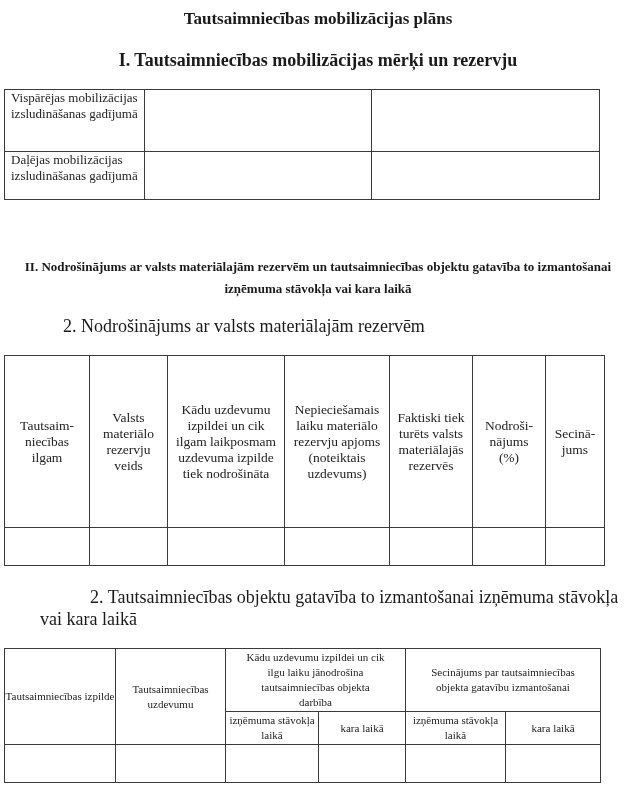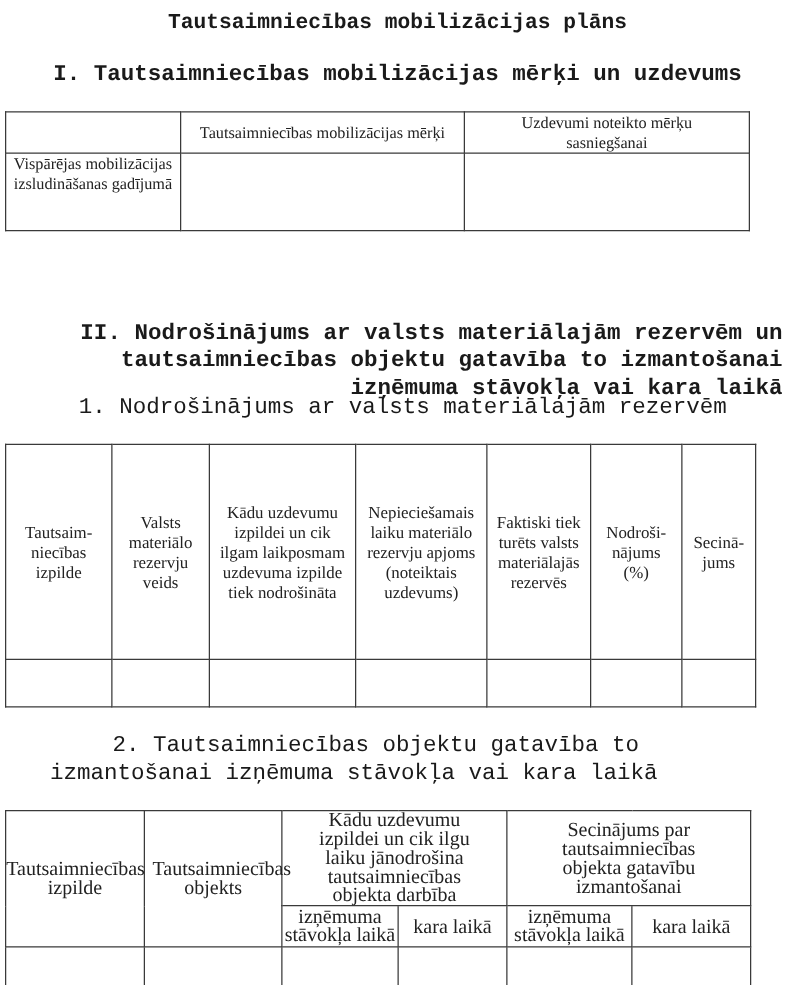--- a/index.html
+++ b/index.html
@@ -1,93 +1,93 @@
 <!DOCTYPE html>
 <html><head>
   <meta charset="utf-8">
   <style>
     html, body { margin: 0; padding: 0; background: #ffffff; }
     body {
       width: 636px; height: 788px; position: relative; overflow: hidden;
       font-family: "Liberation Serif", serif; color: #1a1a1a;
     }
-    .abs { position: absolute; font-family: Liberation Mono, monospace; }
+    .abs { position: absolute; }
     .title {
       left: 0; width: 636px; top: 9px; text-align: center;
       font-weight: bold; font-size: 17px;
     }
     .sec1 {
       left: 0; width: 636px; top: 50px; text-align: center;
       font-weight: bold; font-size: 18px;
     }
     .sec2 {
-      left: 10px; width: 616px; top: 256px; text-align: right;
-      font-weight: bold; font-size: 18px; line-height: 22px;
+      left: 10px; width: 616px; top: 256px; text-align: center;
+      font-weight: bold; font-size: 13px; line-height: 22px;
     }
     .sub1 { left: 63px; top: 316px; font-size: 18px; }
     .sub2 {
       left: 12px; width: 600px; top: 586px; font-size: 18px; line-height: 22px;
       text-indent: 50px;
       margin-left: 28px;
     }
     table { border-collapse: collapse; position: absolute; table-layout: fixed; }
     td { border: 1.5px solid #3a3a3a; padding: 0; vertical-align: middle; text-align: center; font-size: 13px; line-height: 15px; color: #222; }
     
     #t1 { left: 4px; top: 89px; width: 595px; }
     #t1 td { font-size: 13px; line-height: 16px; }
     #t1 td.rowlabel { text-align: left; vertical-align: top; padding-left: 6px; padding-top: 0px; }
     
     #t2 { left: 4px; top: 355px; width: 600px; }
     #t2 td { font-size: 13.5px; line-height: 16px; }
     
     #t3 { left: 4px; top: 648px; width: 596px; }
-    #t3 td { font-size: 16px; line-height: 15px; }
+    #t3 td { font-size: 11px; line-height: 15px; }
   </style>
 </head>
 <body>
 
 <div class="abs title">Tautsaimniecības mobilizācijas plāns</div>
-<div class="abs sec1">I. Tautsaimniecības mobilizācijas mērķi un uzdevums</div>
+<div class="abs sec1">I. Tautsaimniecības mobilizācijas mērķi un rezervju</div>
 
 <table id="t1">
   <colgroup>
       <col style="width:140px">
       <col style="width:227px">
       <col style="width:228px">
     </colgroup>
   <tbody>
-      <tr style="height:33px">
-    <td></td>
-    <td>Tautsaimniecības mobilizācijas mērķi</td>
-    <td style="vertical-align:top;padding:0 40px;">Uzdevumi noteikto mērķu sasniegšanai</td>
-  </tr>
   <tr style="height:62px">
     <td class="rowlabel">Vispārējas mobilizācijas izsludināšanas gadījumā</td>
+    <td></td>
+    <td></td>
+  </tr>
+  <tr style="height:48px">
+    <td class="rowlabel">Daļējas mobilizācijas izsludināšanas gadījumā</td>
     <td></td>
     <td></td>
   </tr>
 </tbody>
   </table>
 
 <div class="abs sec2">II. Nodrošinājums ar valsts materiālajām rezervēm un tautsaimniecības objektu gatavība to izmantošanai izņēmuma stāvokļa vai kara laikā</div>
-<div class="abs sub1">1. Nodrošinājums ar valsts materiālajām rezervēm</div>
+<div class="abs sub1">2. Nodrošinājums ar valsts materiālajām rezervēm</div>
 
 <table id="t2">
   <colgroup>
     <col style="width:85px">
       <col style="width:78px">
       <col style="width:117px">
       <col style="width:105px">
     <col style="width:83px">
       <col style="width:73px">
       <col style="width:59px">
   </colgroup>
   <tbody>
       <tr style="height:172px">
-    <td style="padding:0 10px">Tautsaim-niecības izpilde</td>
+    <td style="padding:0 10px">Tautsaim-niecības ilgam</td>
     <td style="padding:0 8px">Valsts materiālo rezervju veids</td>
     <td style="padding:0 6px">Kādu uzdevumu izpildei un cik ilgam laikposmam uzdevuma izpilde tiek nodrošināta</td>
     <td style="padding:0 4px">Nepieciešamais laiku materiālo rezervju apjoms (noteiktais uzdevums)</td>
     <td style="padding:0 6px">Faktiski tiek turēts valsts materiālajās rezervēs</td>
     <td style="padding:0 10px">Nodroši-nājums (%)</td>
     <td style="padding:0 6px">Secinā-jums</td>
   </tr>
   <tr style="height:38px">
     <td></td>
     <td></td>
@@ -107,21 +107,21 @@
     <col style="width:111px">
       <col style="width:110px">
       <col style="width:93px">
     <col style="width:87px">
       <col style="width:100px">
       <col style="width:95px">
   </colgroup>
   <tbody>
       <tr style="height:63px">
     <td rowspan="2">Tautsaimniecības izpilde</td>
-    <td rowspan="2" style="padding:0 6px">Tautsaimniecības objekts</td>
+    <td rowspan="2" style="padding:0 6px">Tautsaimniecības uzdevumu</td>
     <td colspan="2" style="padding:0 20px">Kādu uzdevumu izpildei un cik ilgu laiku jānodrošina tautsaimniecības objekta darbība</td>
     <td colspan="2" style="padding:5px 20px">Secinājums par tautsaimniecības objekta gatavību izmantošanai</td>
   </tr>
   <tr style="height:33px">
     <td>izņēmuma stāvokļa laikā</td>
     <td>kara laikā</td>
     <td>izņēmuma stāvokļa laikā</td>
     <td>kara laikā</td>
   </tr>
   <tr style="height:38px">

